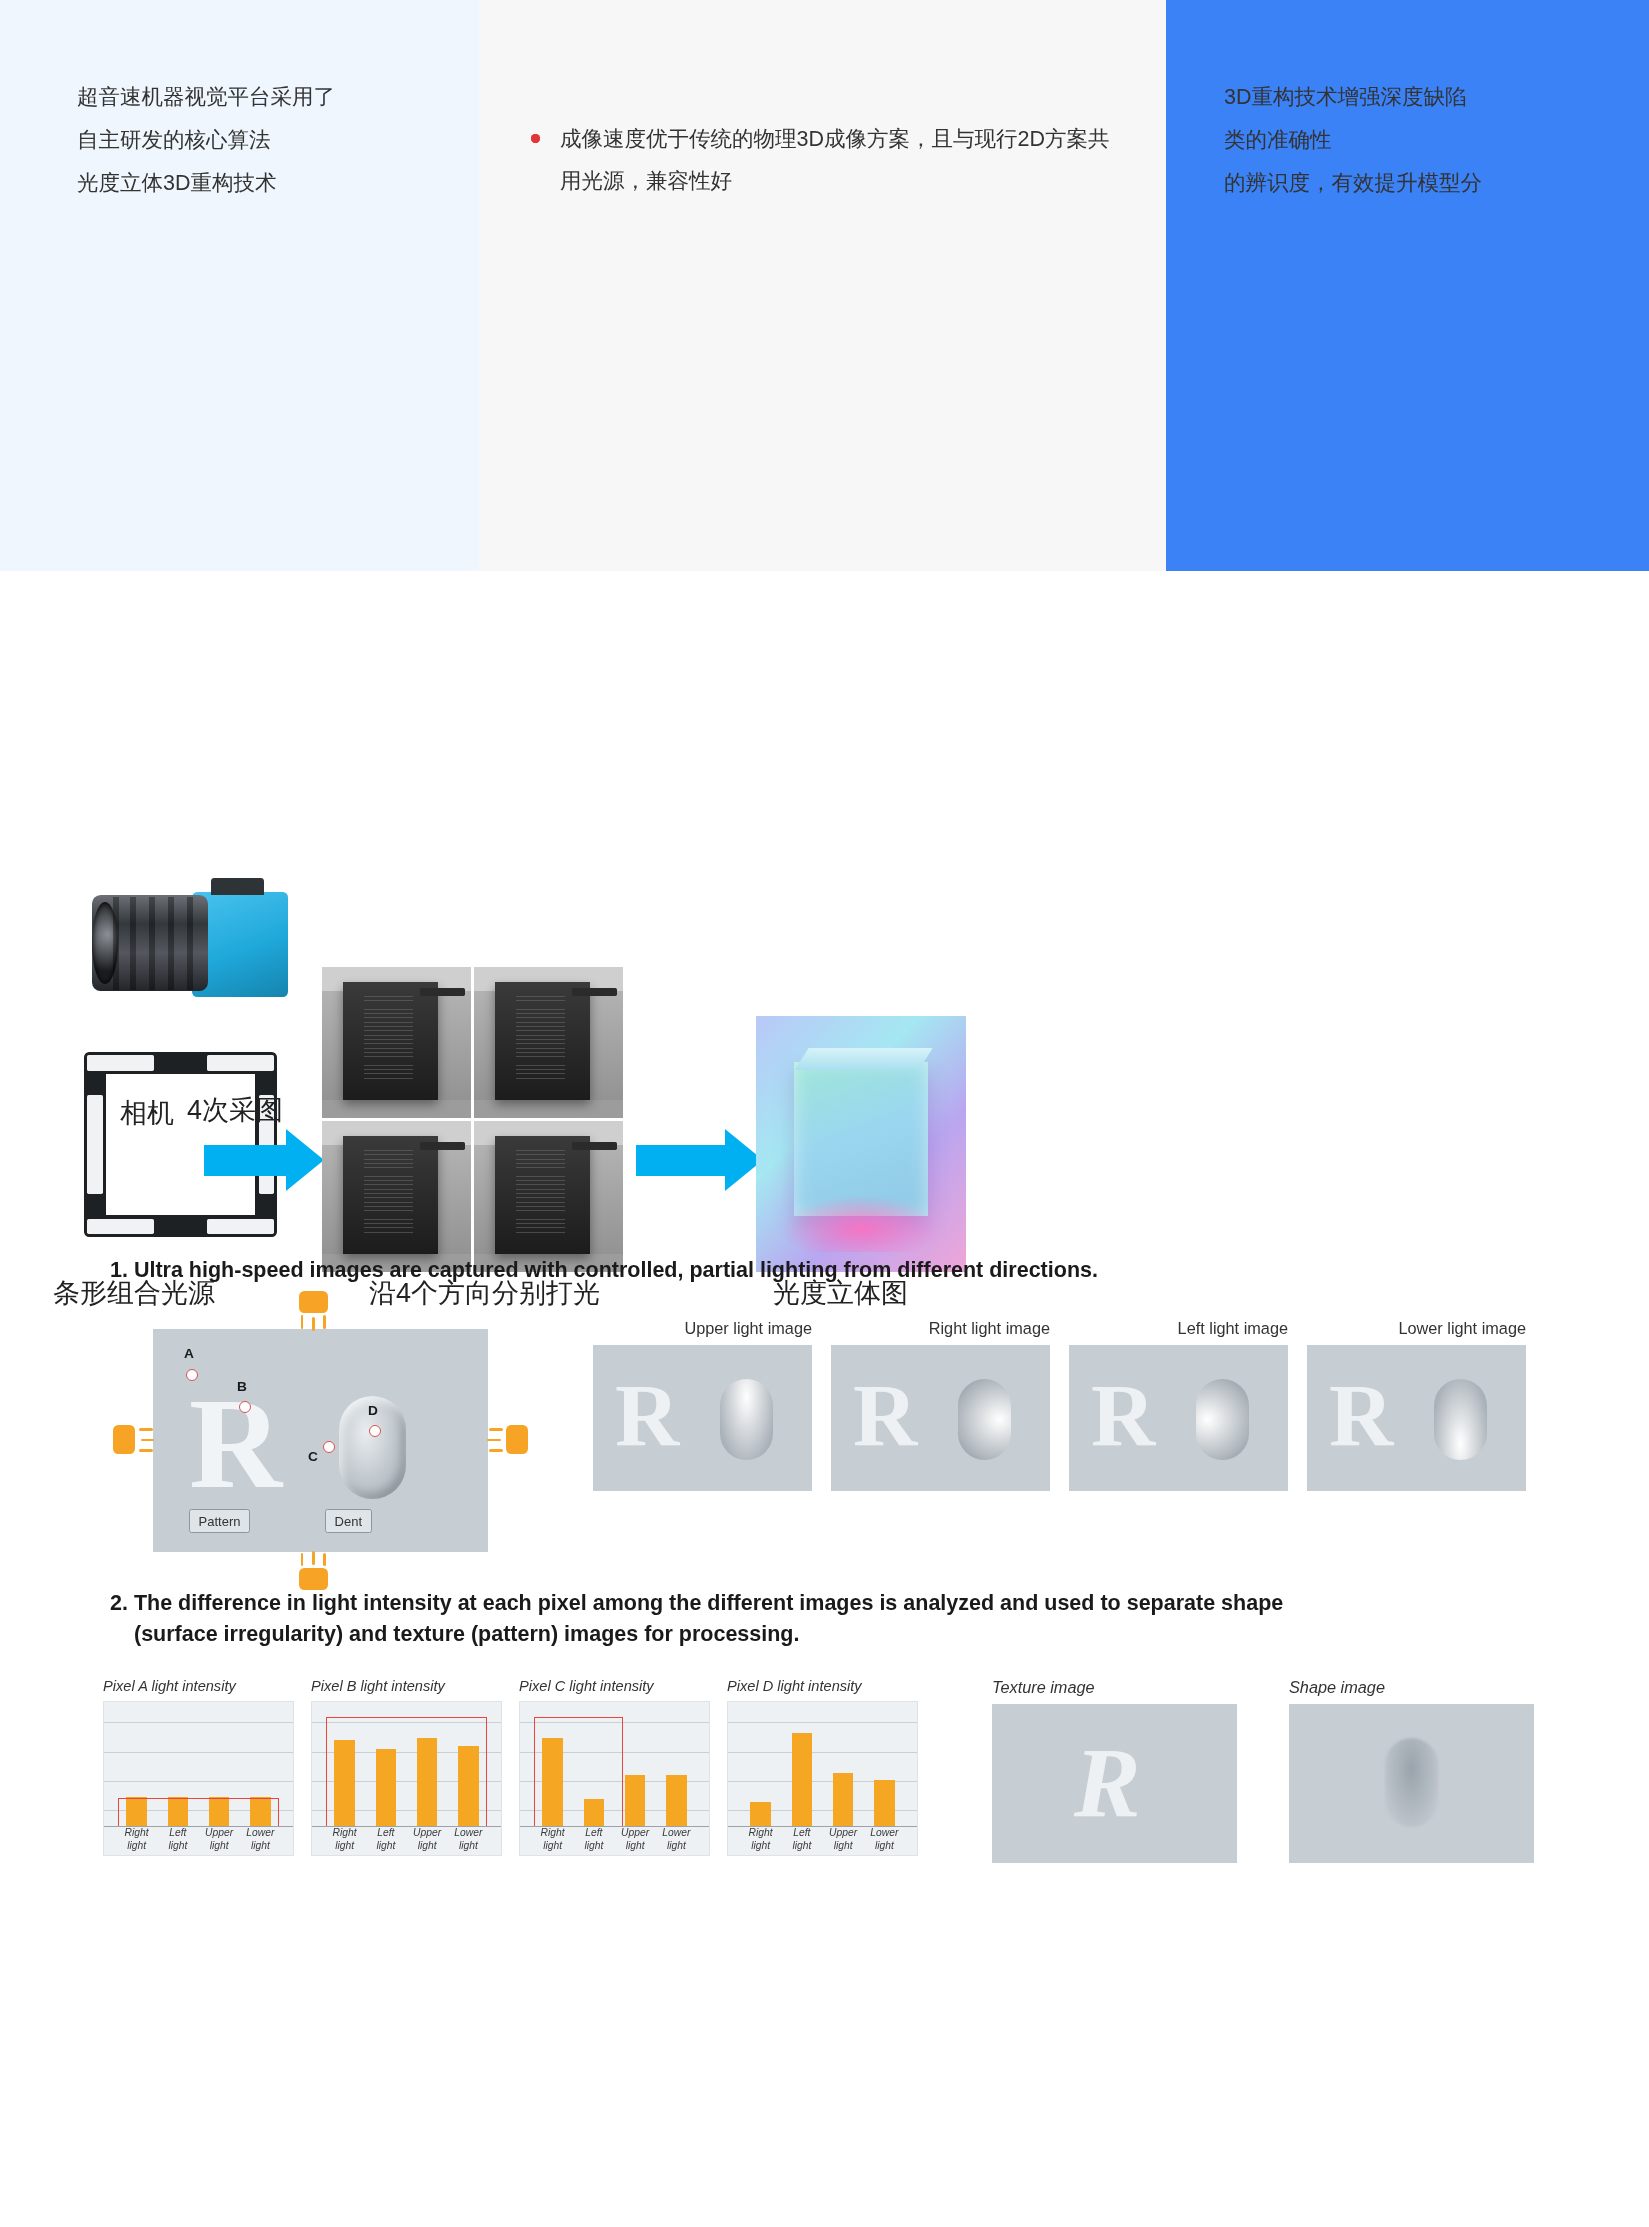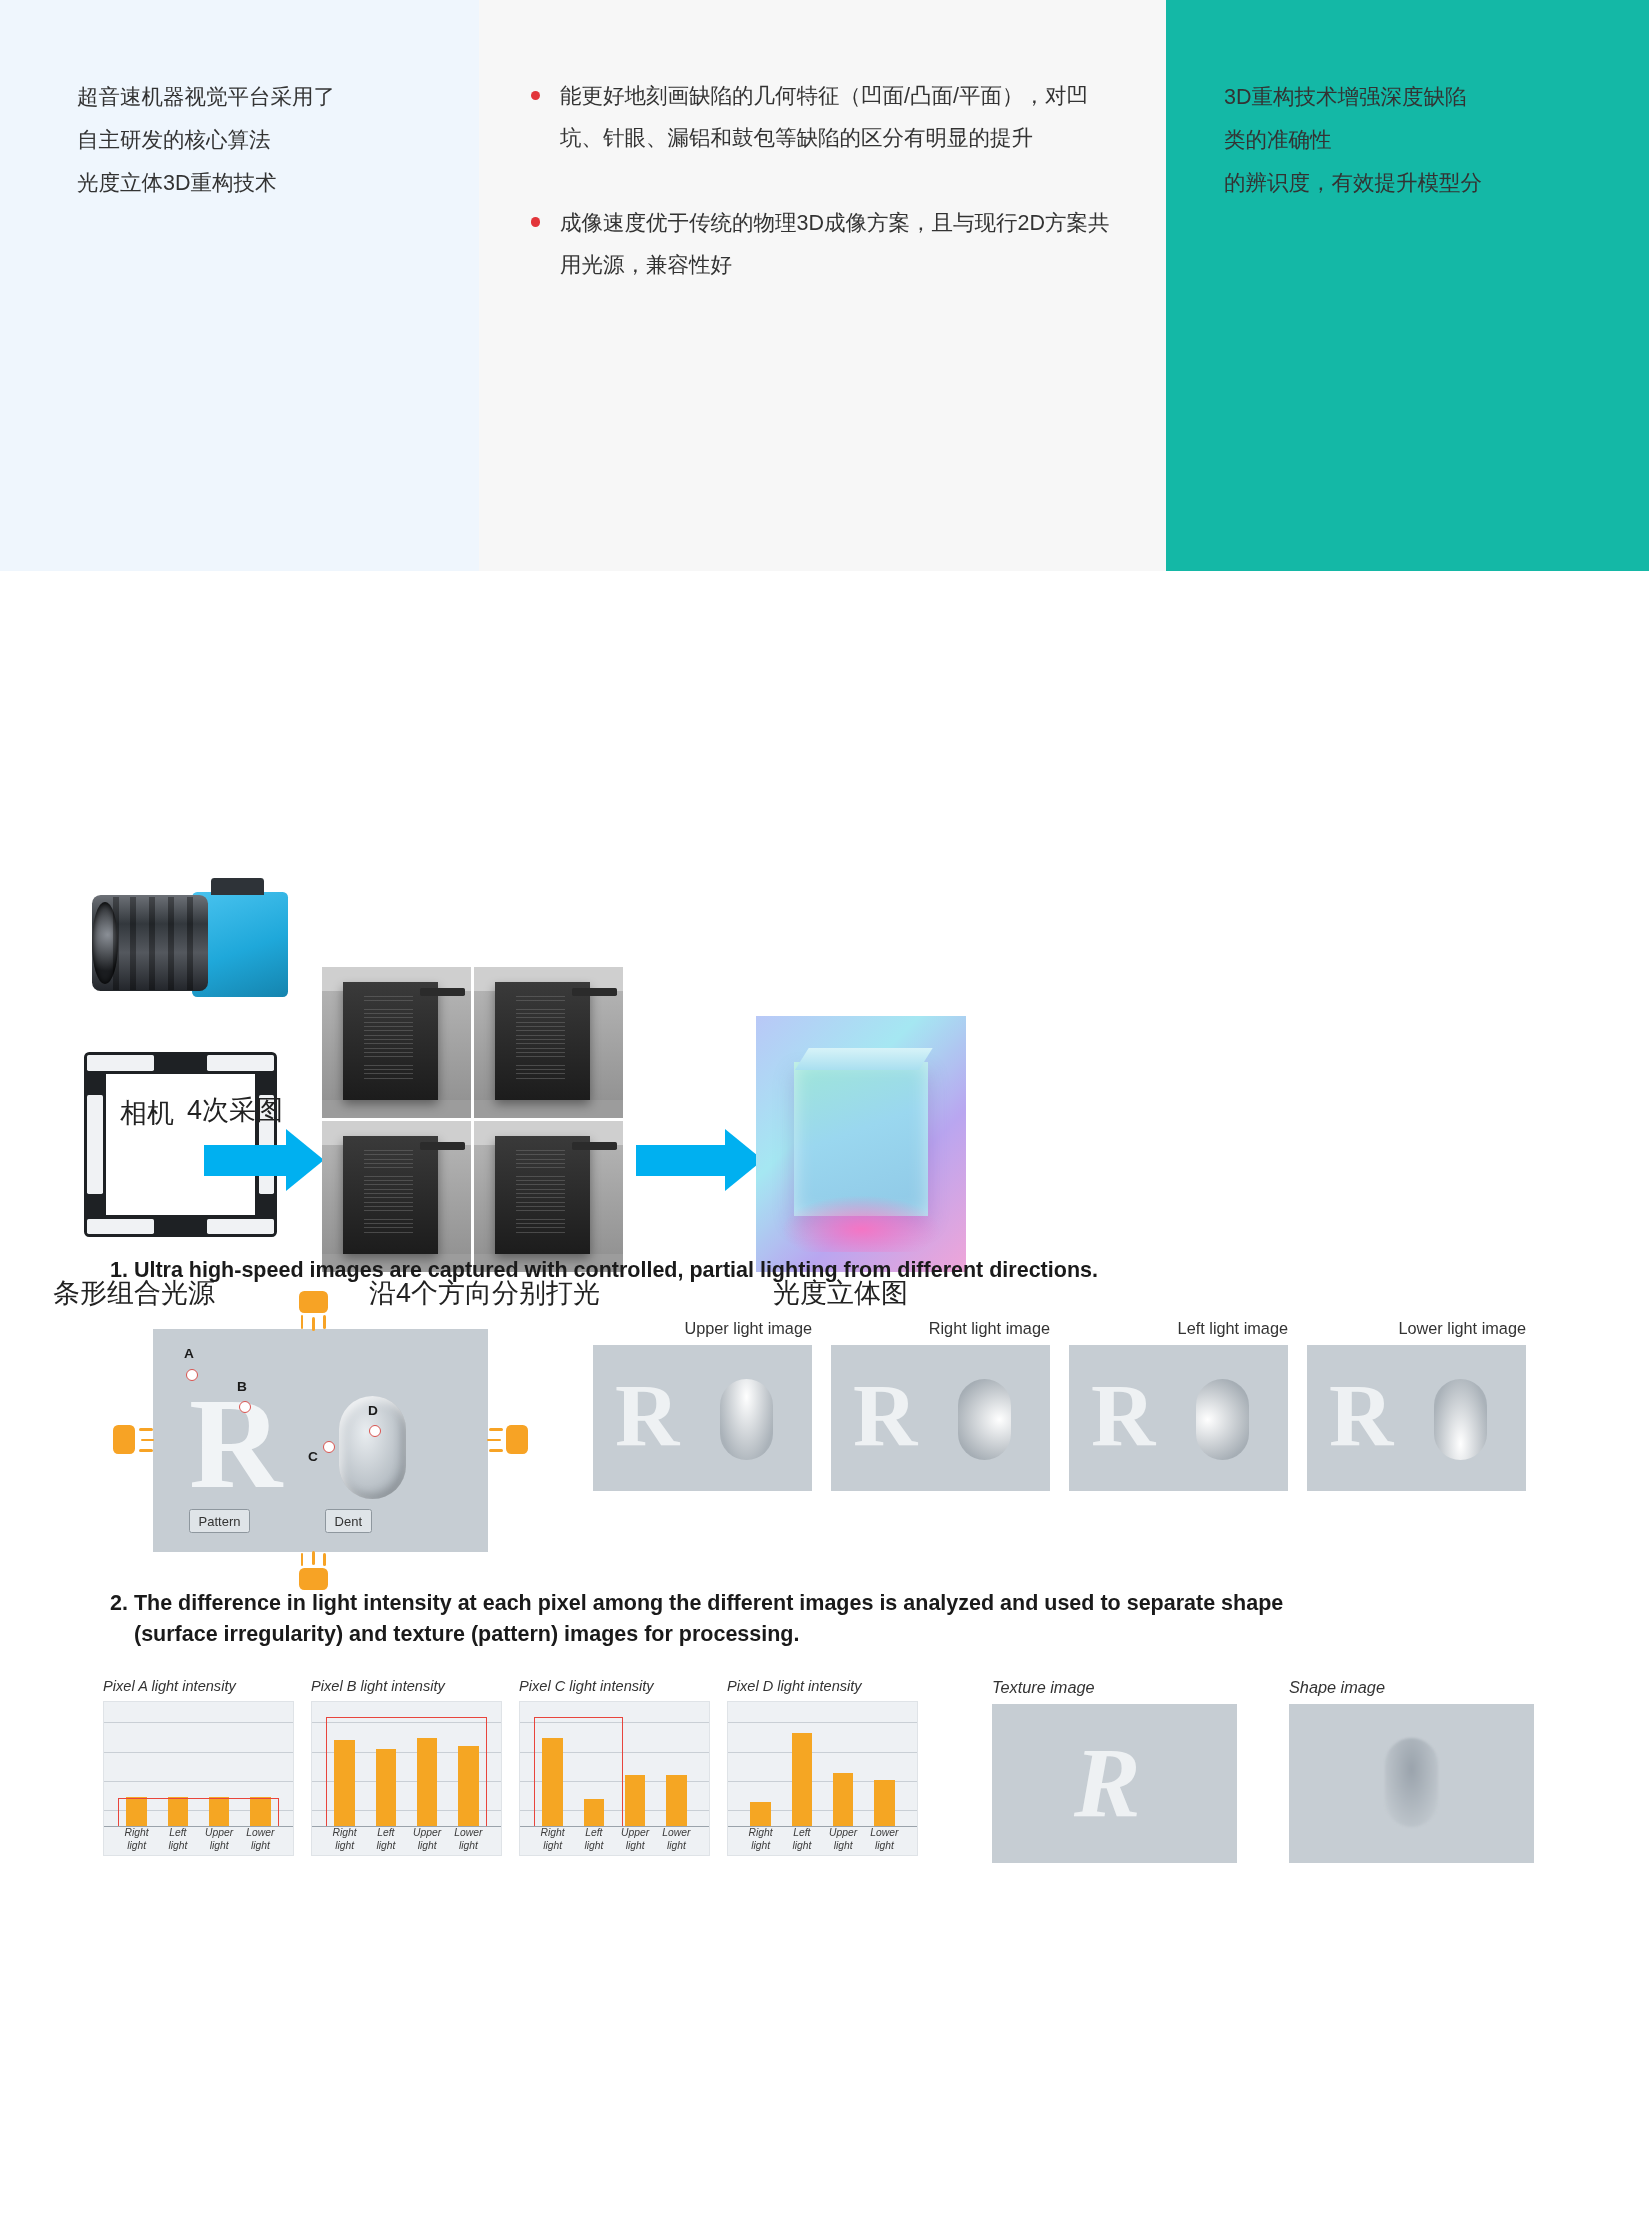--- a/index.html
+++ b/index.html
@@ -11,21 +11,21 @@
     color:#2b2b2b;
     -webkit-font-smoothing:antialiased;
   }
   .page { width:1478px; position:relative; }
 
   
   .banner { display:flex; width:1649px; height:571px; }
   .bcol { padding:76px 52px 0 77px; }
   .bcol1 { width:479px; background:#eff6fd; }
   .bcol2 { width:687px; background:#f7f7f7; padding-left:52px; padding-right:41px;}
-  .bcol3 { width:483px; background:#14b8a6; padding-left:58px; padding-right:40px;}
+  .bcol3 { width:483px; background:#3b82f6; padding-left:58px; padding-right:40px;}
   .btxt { font-size:21.5px; line-height:2.0; color:#333; }
   .btxt p { margin:0; }
   .bullets { list-style:none; margin:0; padding:0; }
   .bullets li {
     position:relative; padding-left:29px; margin-bottom:43px;
     font-size:21.5px; line-height:1.95; color:#333;
   }
   .bullets li:last-child { margin-bottom:0; }
   .bullets li .dot {
     position:absolute; left:0; top:14.6px;
@@ -247,21 +247,20 @@
         <p>超音速机器视觉平台采用了</p>
         <p>自主研发的核心算法</p>
         <p>光度立体3D重构技术</p>
       </div>
     </div>
 
     <div class="bcol bcol2">
       <ul class="bullets">
         <li>
           <span class="dot"></span>
-          <span>能更好地刻画缺陷的几何特征（凹面/凸面/平面），对凹坑、针眼、漏铝和鼓包等缺陷的区分有明显的提升</span>
         </li>
         <li>
           <span class="dot"></span>
           <span>成像速度优于传统的物理3D成像方案，且与现行2D方案共用光源，兼容性好</span>
         </li>
       </ul>
     </div>
 
     <div class="bcol bcol3">
       <div class="btxt">

